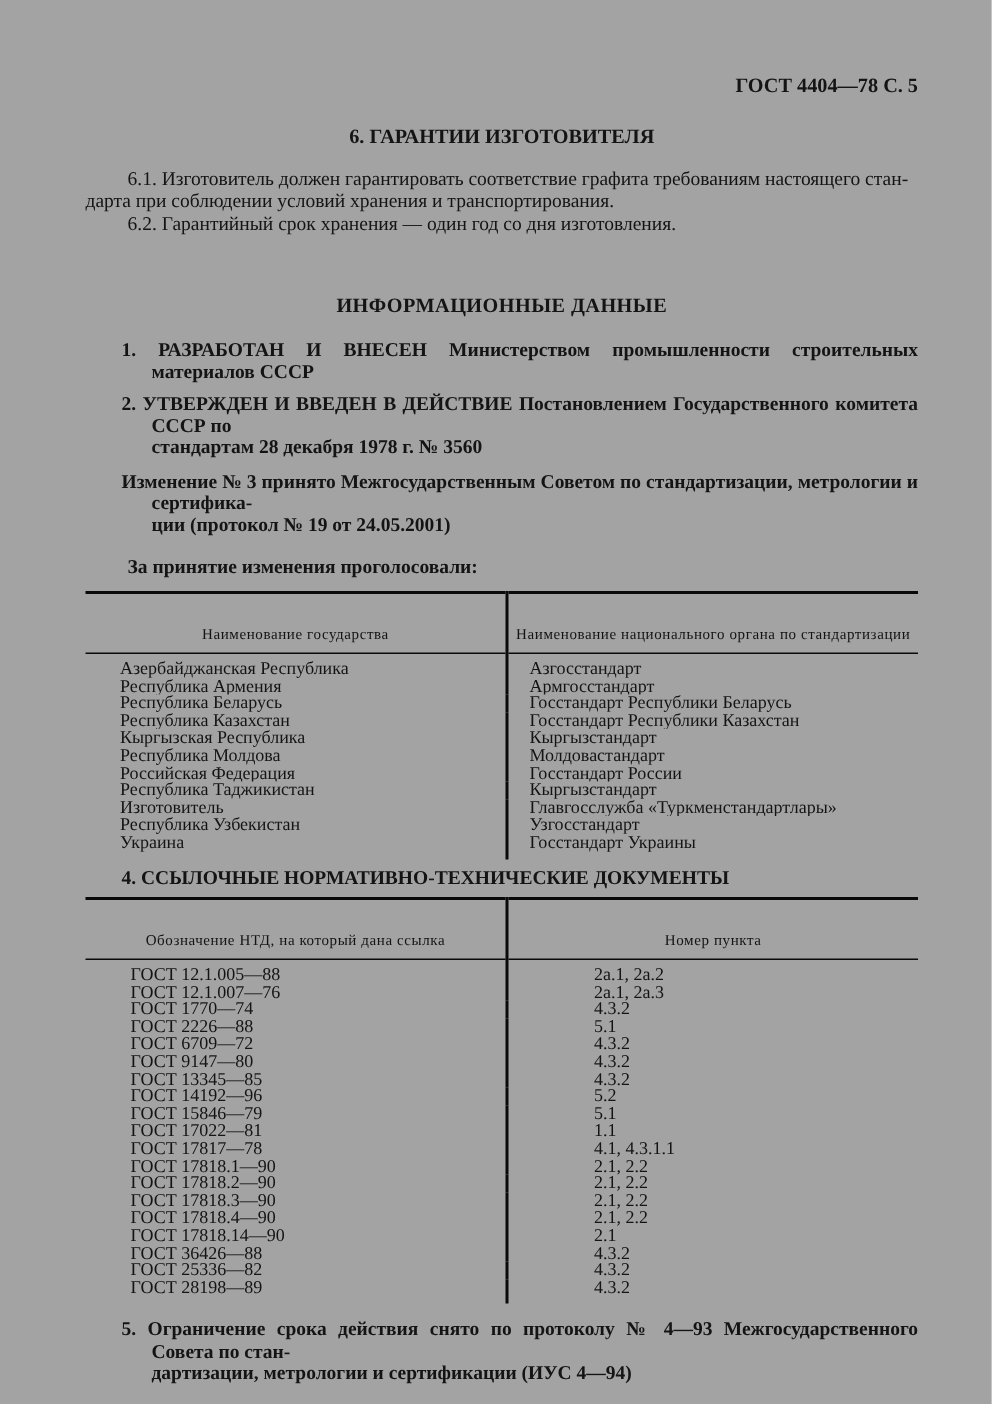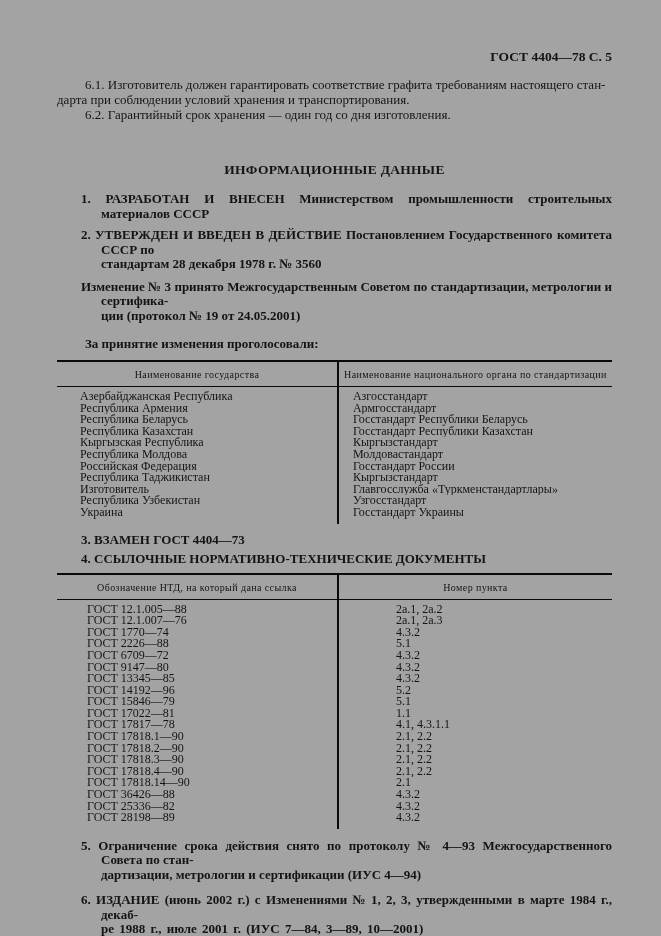--- a/index.html
+++ b/index.html
@@ -78,21 +78,21 @@
     table-layout: fixed;
   }
   .t1 { margin-top: 9px; }
   .t2 { margin-top: 6px; }
   .gtable th {
     font-weight: normal;
     font-size: 10px;
     line-height: 11px;
     letter-spacing: 0.4px;
     text-align: center;
-    padding: 7px 4px 6px 4px;
+    padding: 22px 4px 6px 4px;
     border-bottom: 1.5px solid #0a0a0a;
   }
   .gtable th:first-child,
   .gtable td:first-child {
     width: 49%;
     border-right: 2px solid #0a0a0a;
   }
   .gtable td {
     font-size: 12px;
     line-height: 11.6px;
@@ -108,20 +108,21 @@
   .t2 td:first-child { padding-left: 30px; }
   .t2 td:last-child { padding-left: 57px; }
 </style>
 </head>
 <body>
 
 <div class="page">
 
   <div class="page-header">ГОСТ 4404—78 С. 5</div>
 
+  <h2 class="center-title title-6">6. ГАРАНТИИ ИЗГОТОВИТЕЛЯ</h2>
 
   <p class="para first-indent para-6-1">6.1. Изготовитель должен гарантировать соответствие графита требованиям настоящего стан-
 дарта при соблюдении условий хранения и транспортирования.</p>
   <p class="para first-indent">6.2. Гарантийный срок хранения — один год со дня изготовления.</p>
 
   <h2 class="center-title title-info">ИНФОРМАЦИОННЫЕ ДАННЫЕ</h2>
 
   <p class="item item-1">1. РАЗРАБОТАН И ВНЕСЕН Министерством промышленности строительных материалов СССР</p>
   <p class="item item-2">2. УТВЕРЖДЕН И ВВЕДЕН В ДЕЙСТВИЕ Постановлением Государственного комитета СССР по
 стандартам 28 декабря 1978 г. № 3560</p>
@@ -178,21 +179,20 @@
           <td>Республика Узбекистан</td>
           <td>Узгосстандарт</td>
         </tr>
         <tr>
           <td>Украина</td>
           <td>Госстандарт Украины</td>
         </tr>
       </tbody>
     </table>
 
-  <p class="item item-3">3. ВЗАМЕН ГОСТ 4404—73</p>
   <p class="item item-4">4. ССЫЛОЧНЫЕ НОРМАТИВНО-ТЕХНИЧЕСКИЕ ДОКУМЕНТЫ</p>
 
   <table class="gtable t2">
       <thead>
         <tr>
           <th>Обозначение НТД, на который дана ссылка</th>
           <th>Номер пункта</th>
         </tr>
       </thead>
       <tbody>

